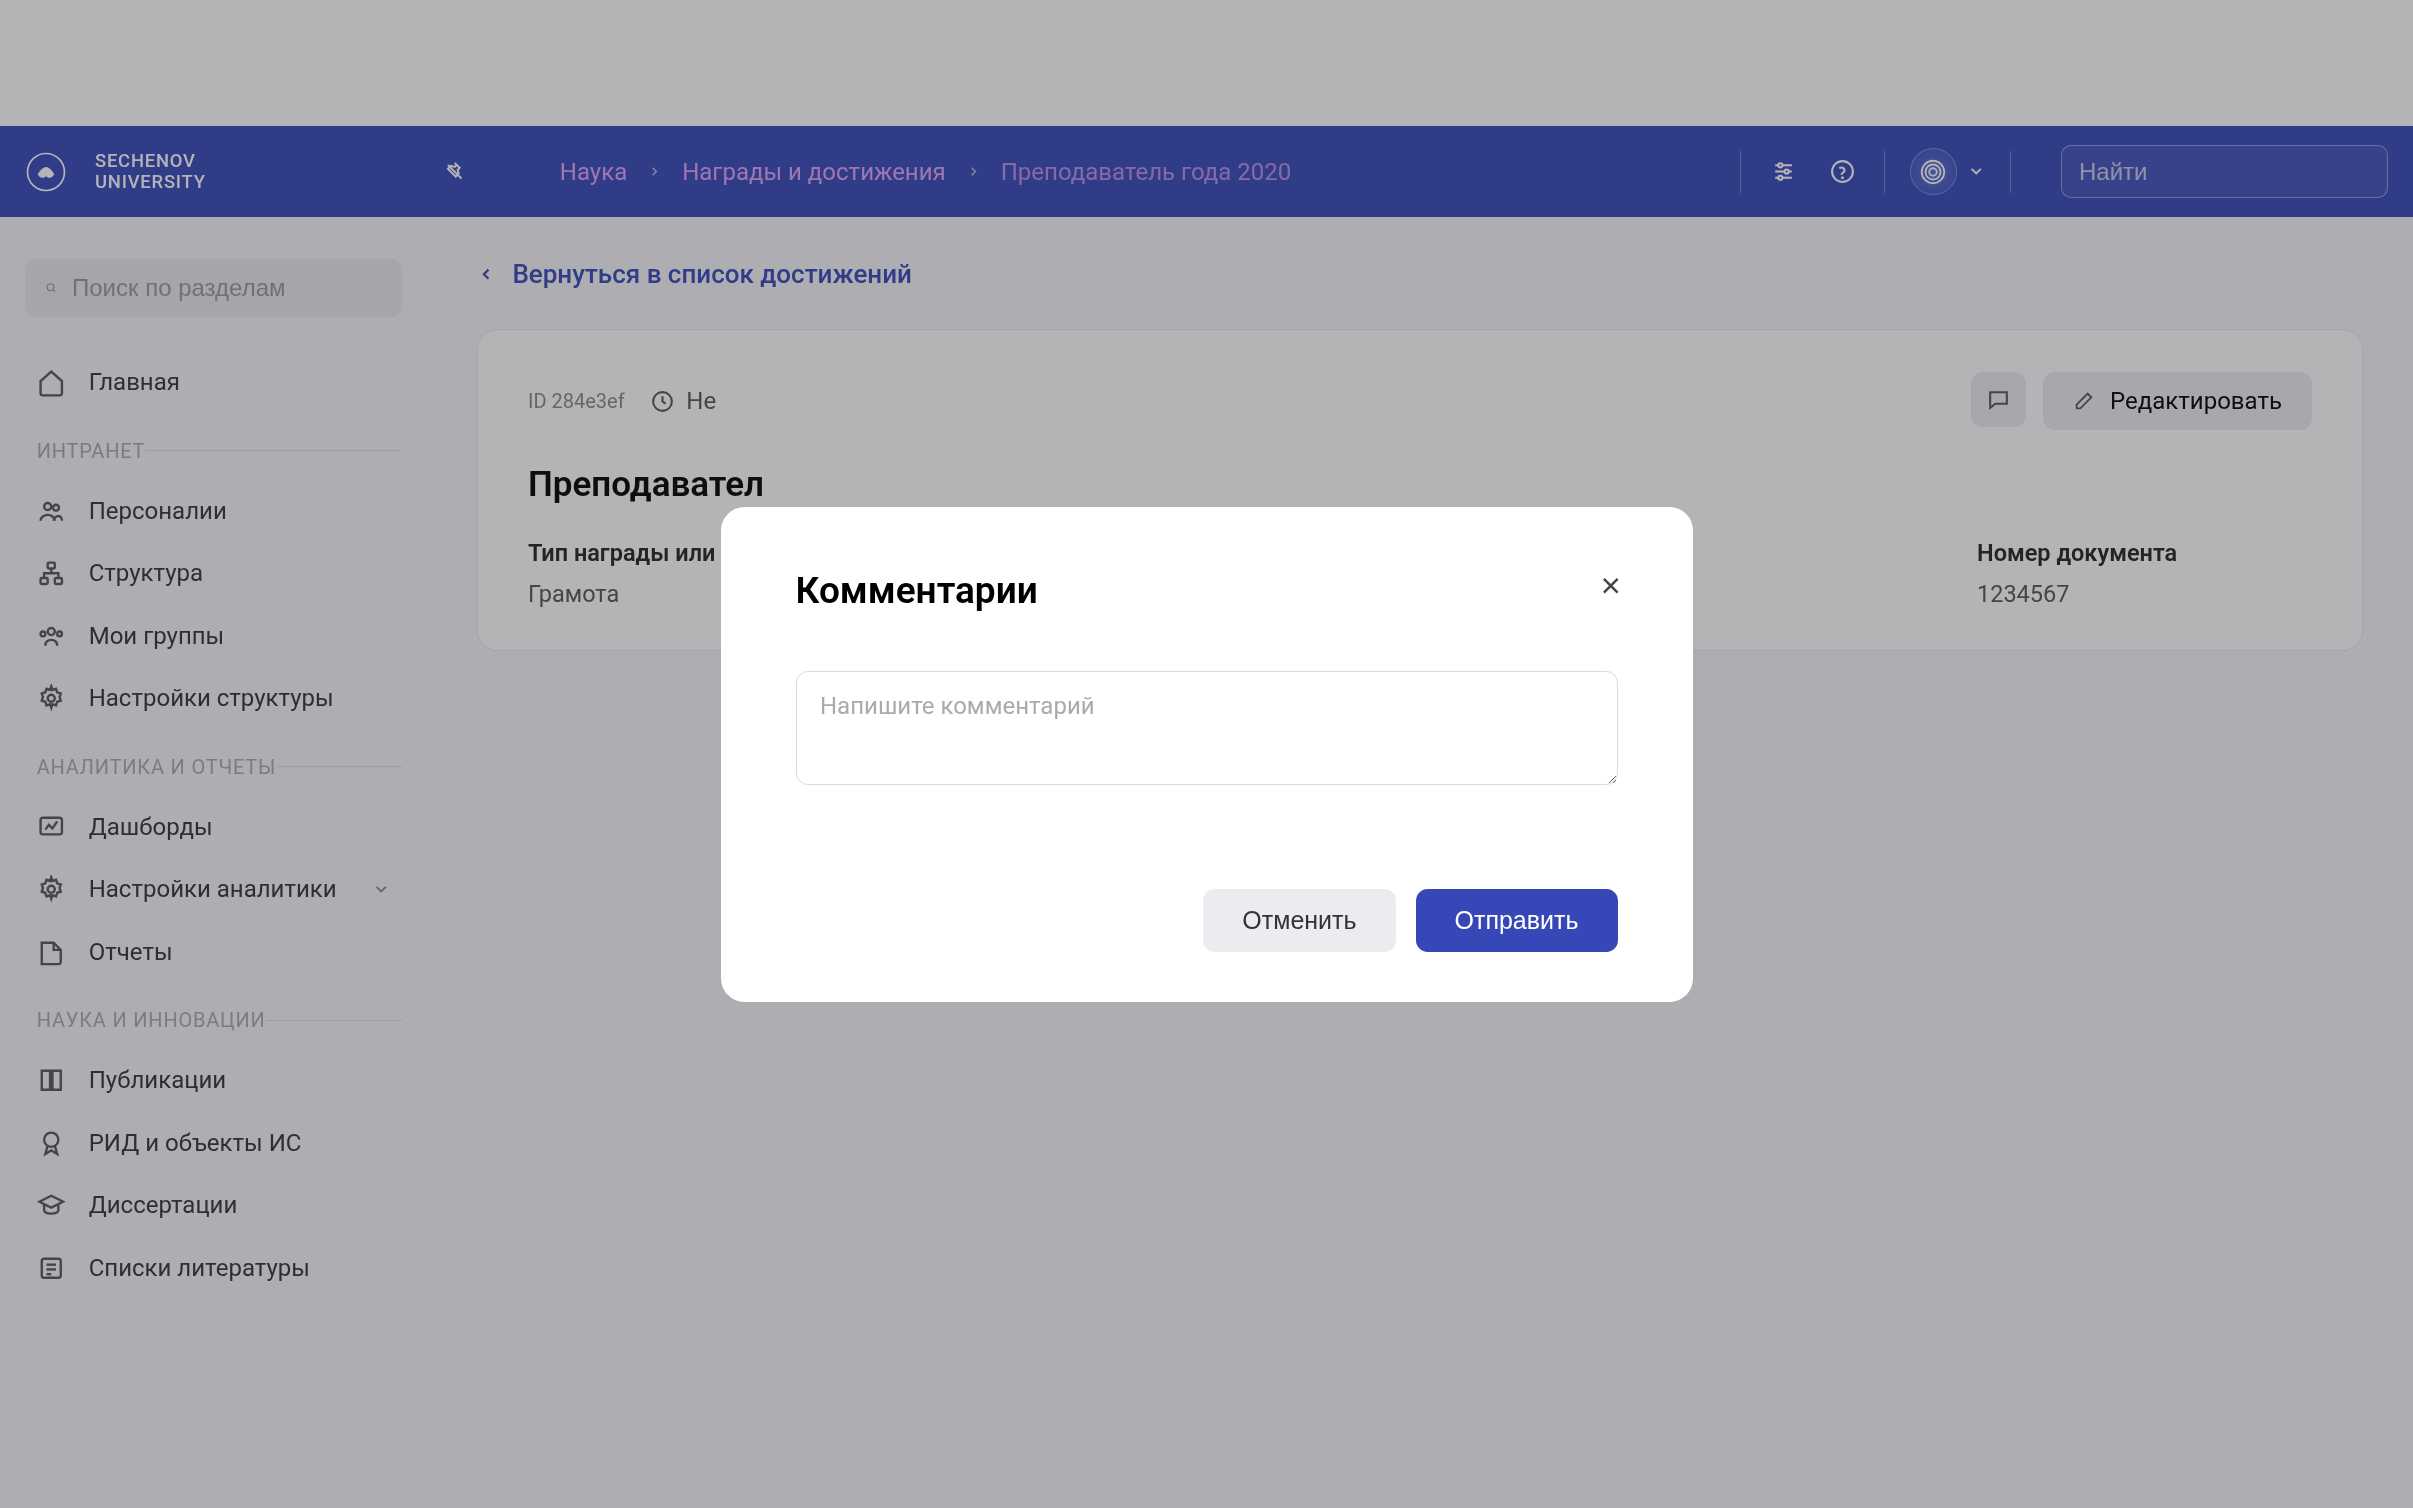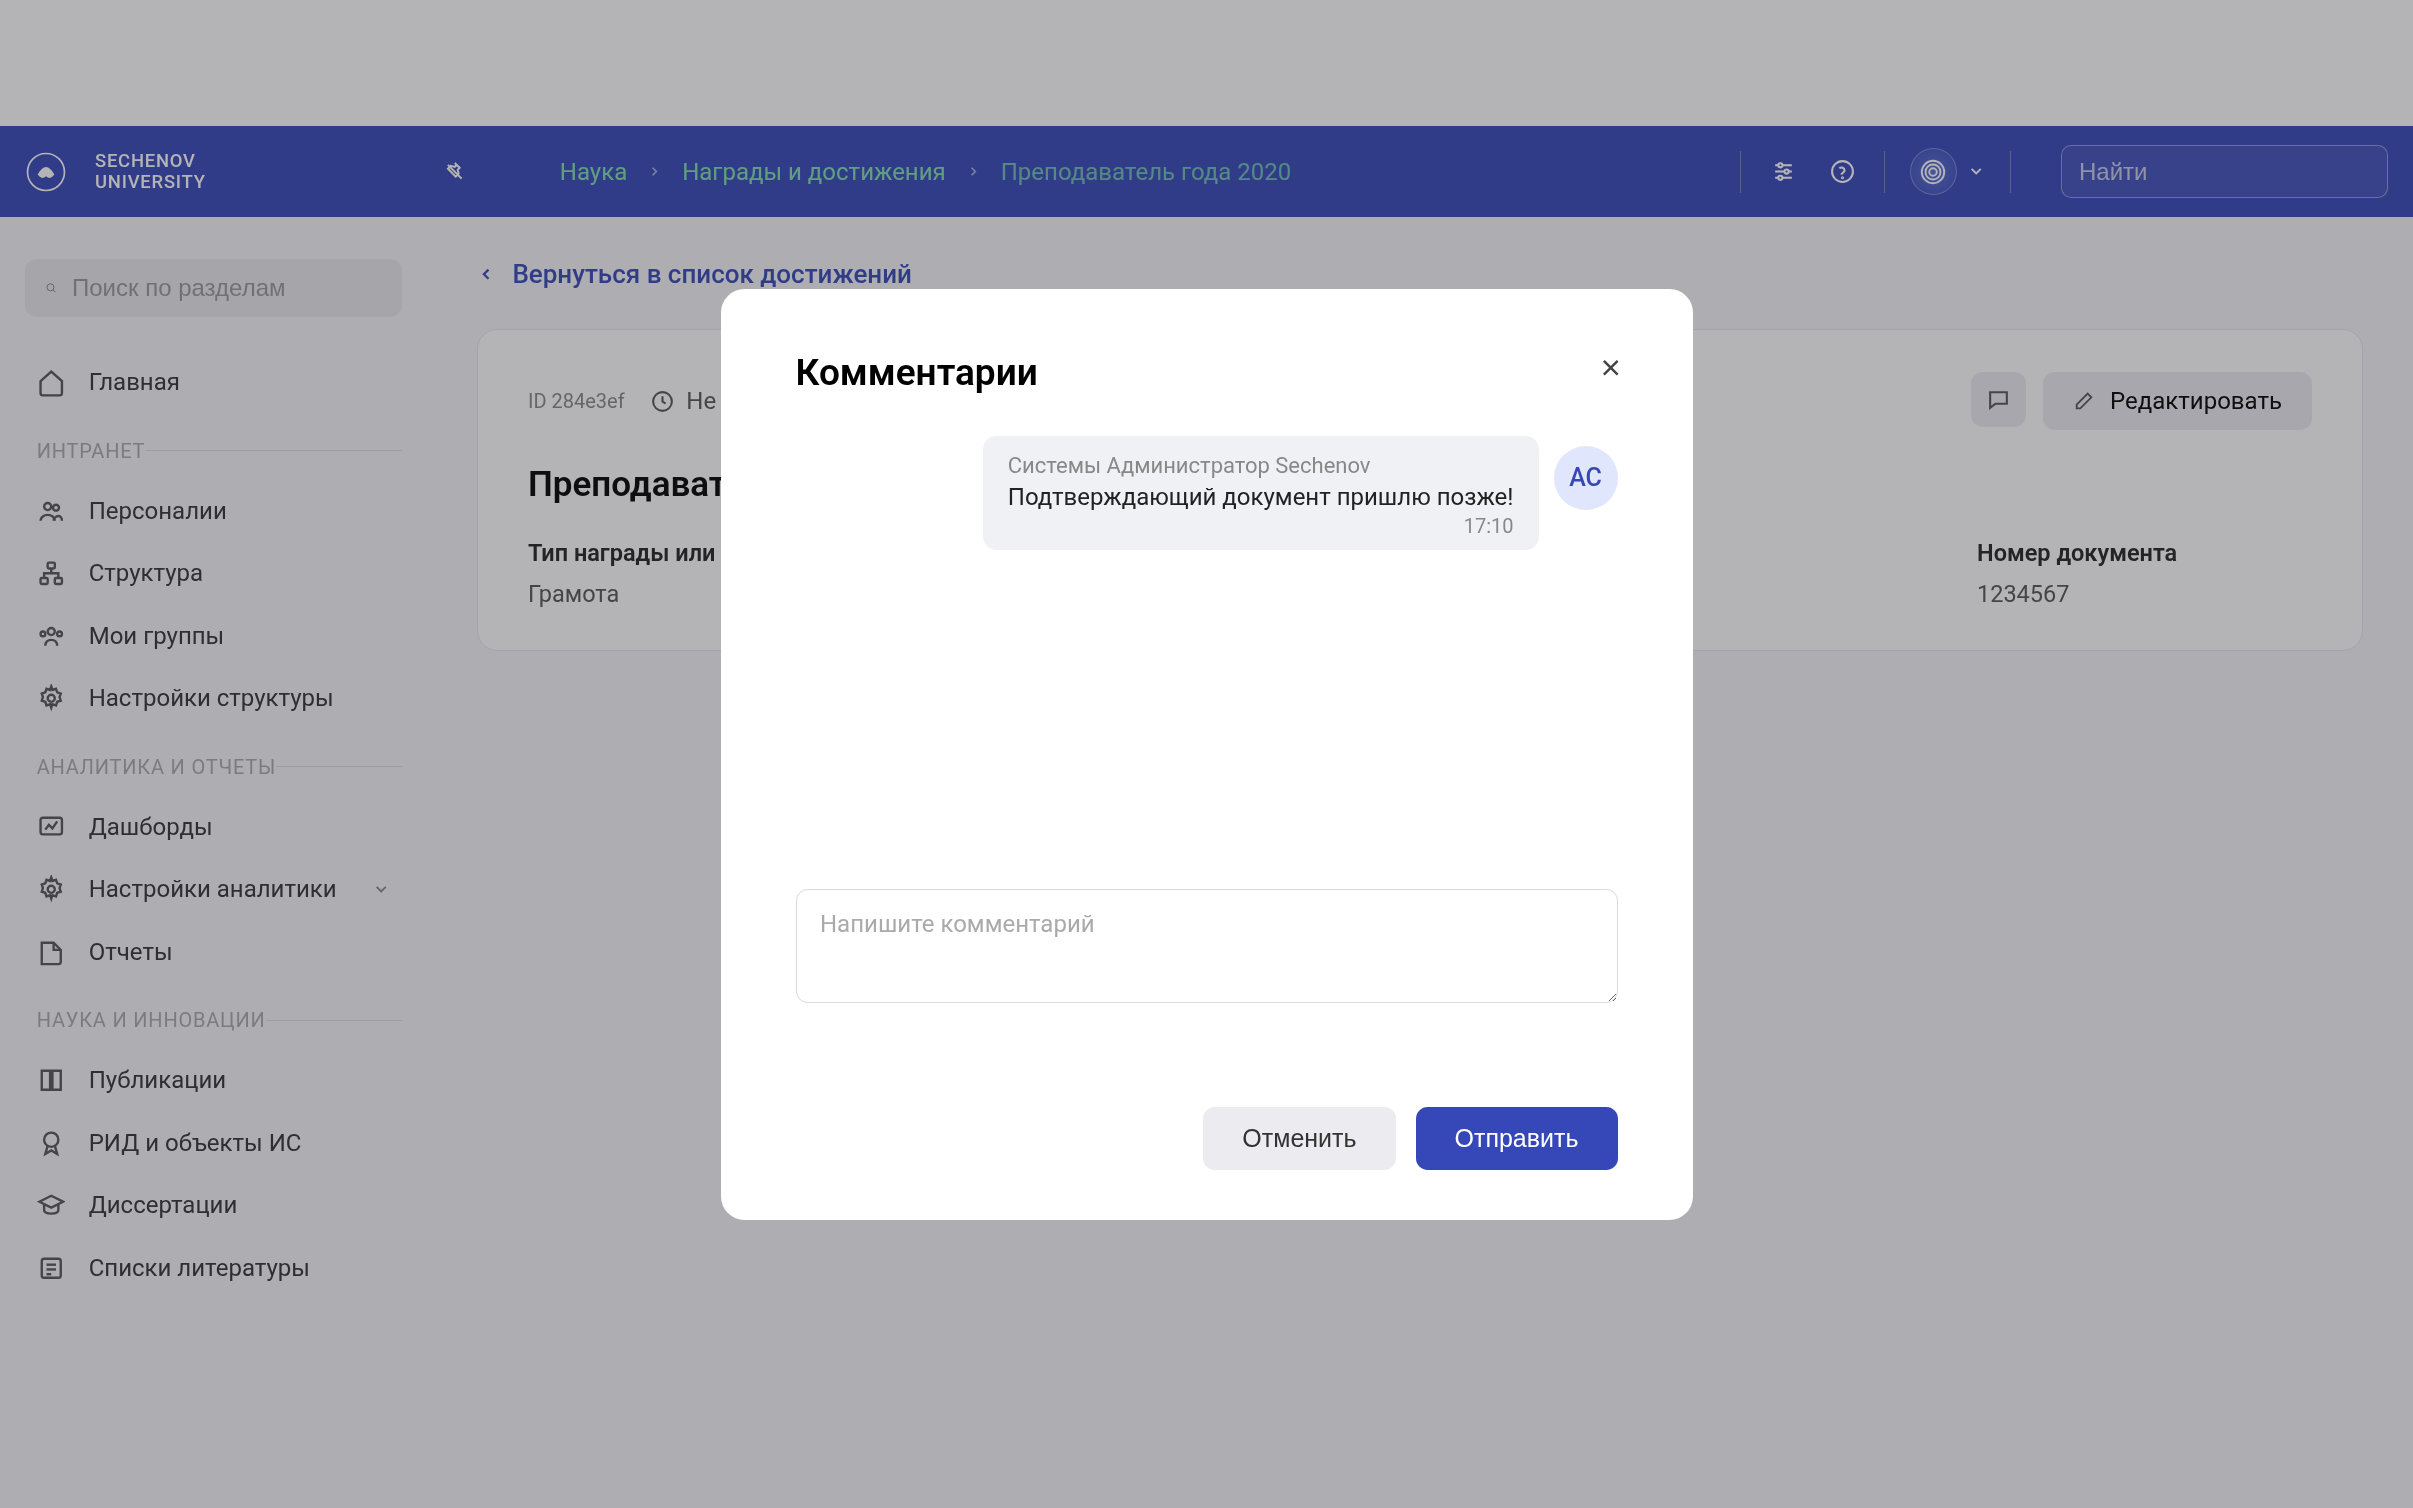--- a/index.html
+++ b/index.html
@@ -19,21 +19,21 @@
   display: flex;
   align-items: center;
   padding: 0 25px;
   color: #fff;
 }
 .logo { display: flex; align-items: center; gap: 28px; margin-right: 235px; }
 .logo-icon { width: 42px; height: 42px; }
 .logo-text { font-size: 18.4px; line-height: 1.1; font-weight: 500; letter-spacing: 0.8px; }
 .pin-btn { margin-right: 92px; width: 27px; height: 27px; display: flex; align-items: center; justify-content: center; cursor: pointer; }
 .breadcrumb { display: flex; align-items: center; gap: 20px; font-size: 24px; flex: 1; }
-.breadcrumb-item { color: #86efac; opacity: 0.9; cursor: pointer; }
+.breadcrumb-item { color: #f0abfc; opacity: 0.9; cursor: pointer; }
 .breadcrumb-item.current { opacity: 0.7; }
 .breadcrumb-sep { opacity: 0.6; }
 .header-right { display: flex; align-items: center; gap: 0; }
 .header-divider { width: 0.8px; height: 42px; background: rgba(255,255,255,0.3); margin: 0 25px; }
 .header-icon-btn { width: 34px; height: 34px; display: flex; align-items: center; justify-content: center; cursor: pointer; }
 .avatar-group { display: flex; align-items: center; gap: 10px; cursor: pointer; }
 .avatar-img { width: 47px; height: 47px; border-radius: 50%; background: radial-gradient(circle, #5a6fd4 0%, #3648b7 100%); border: 1.7px solid rgba(255,255,255,0.3); display: flex; align-items: center; justify-content: center; }
 .avatar-inner { width: 30px; height: 30px; }
 .search-global { display: flex; align-items: center; background: rgba(255,255,255,0.05); border: 1.7px solid rgba(255,255,255,0.4); border-radius: 10px; padding: 11.7px 17px; width: 327px; margin-left: 25px; }
 .search-global input { background: transparent; border: none; color: #fff; font-size: 24px; flex: 1; outline: none; }
@@ -327,30 +327,20 @@
 
 <div class="overlay">
   <div class="modal">
     <div class="modal-title">Комментарии</div>
     <div class="modal-close">
       <svg width="23.5" height="23.5" viewBox="0 0 24 24" fill="none" stroke="#444" stroke-width="2.5">
           <line x1="5" y1="5" x2="19" y2="19"></line>
           <line x1="19" y1="5" x2="5" y2="19"></line>
         </svg>
     </div>
-    <div class="comment-area">
-      <div class="comment-row">
-        <div class="comment-bubble">
-          <div class="comment-author">Системы Администратор Sechenov</div>
-          <div class="comment-text">Подтверждающий документ пришлю позже!</div>
-          <div class="comment-time">17:10</div>
-        </div>
-        <div class="comment-avatar">АС</div>
-      </div>
-    </div>
     <textarea class="comment-input" placeholder="Напишите комментарий" style=""></textarea>
     <div class="modal-actions">
       <button class="btn btn-secondary">Отменить</button>
       <button class="btn btn-primary">Отправить</button>
     </div>
   </div>
 </div>
 
 
 </body></html>

